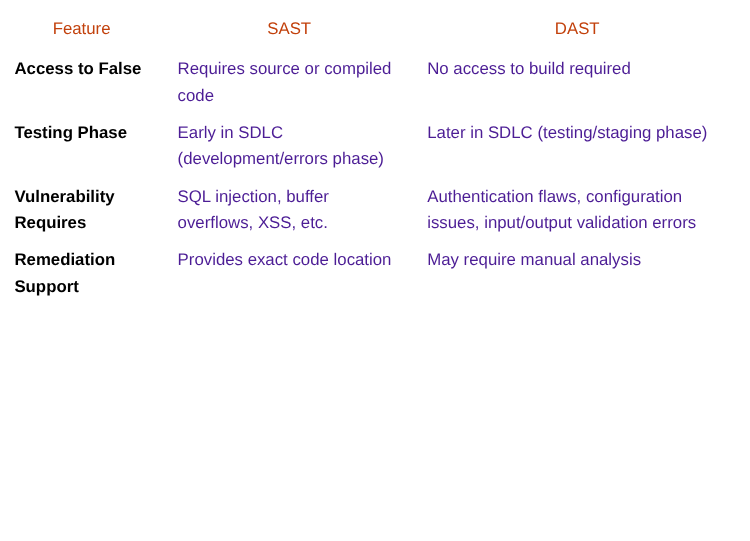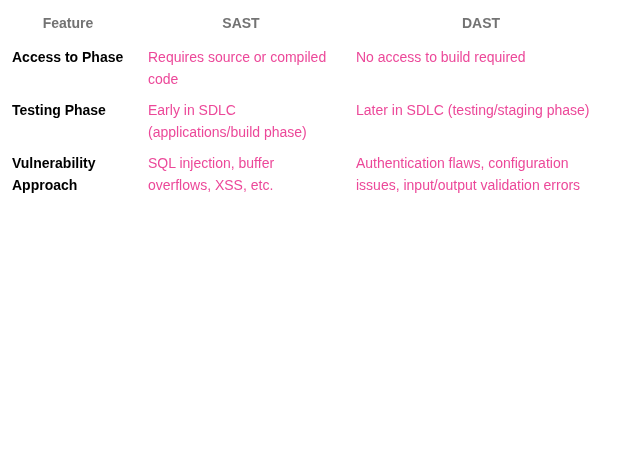--- a/index.html
+++ b/index.html
@@ -31,33 +31,33 @@
     border: none;
     vertical-align: top;
     font-size: 14px;
     line-height: 22px;
     padding: 0 22px 9px 0;
     text-align: left;
     word-wrap: break-word;
   }
   table.cmp thead th {
     text-align: center;
-    font-weight: 700;
-    color: #737373;
+    font-weight: 400;
+    color: #c2410c;
     padding-bottom: 12px;
   }
   table.cmp tbody th {
     font-weight: 700;
     color: #000000;
     padding-right: 24px;
   }
   table.cmp thead th.feat-h { padding-right: 24px; }
   table.cmp td {
     font-weight: 400;
-    color: #ec4899;
+    color: #4c1d95;
   }
   table.cmp th:last-child, table.cmp td:last-child { padding-right: 0; }
 </style>
 </head>
 <body>
 
 <div class="page">
   <table class="cmp">
     <colgroup>
       <col class="c1">
@@ -66,29 +66,34 @@
     </colgroup>
     <thead>
       <tr>
         <th class="feat-h">Feature</th>
         <th>SAST</th>
         <th>DAST</th>
       </tr>
     </thead>
     <tbody>
       <tr>
-        <th>Access to Phase</th>
+        <th>Access to False</th>
         <td>Requires source or compiled code</td>
         <td>No access to build required</td>
       </tr>
       <tr>
         <th>Testing Phase</th>
-        <td>Early in SDLC (applications/build phase)</td>
+        <td>Early in SDLC (development/errors phase)</td>
         <td>Later in SDLC (testing/staging phase)</td>
       </tr>
       <tr>
-        <th>Vulnerability Approach</th>
+        <th>Vulnerability Requires</th>
         <td>SQL injection, buffer overflows, XSS, etc.</td>
         <td>Authentication flaws, configuration issues, input/output validation errors</td>
+      </tr>
+      <tr>
+        <th>Remediation Support</th>
+        <td>Provides exact code location</td>
+        <td>May require manual analysis</td>
       </tr>
     </tbody>
   </table>
 </div>
 
 </body></html>

